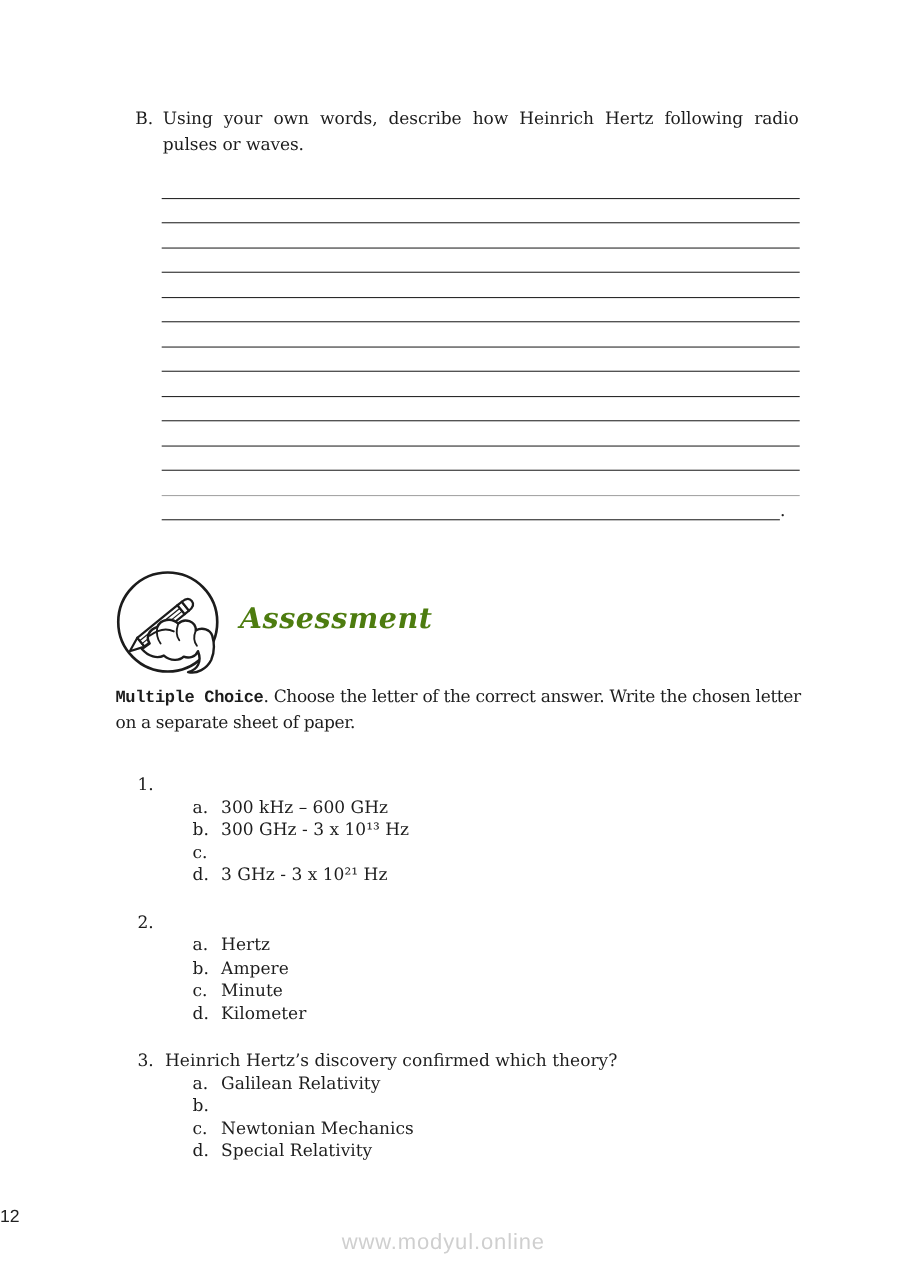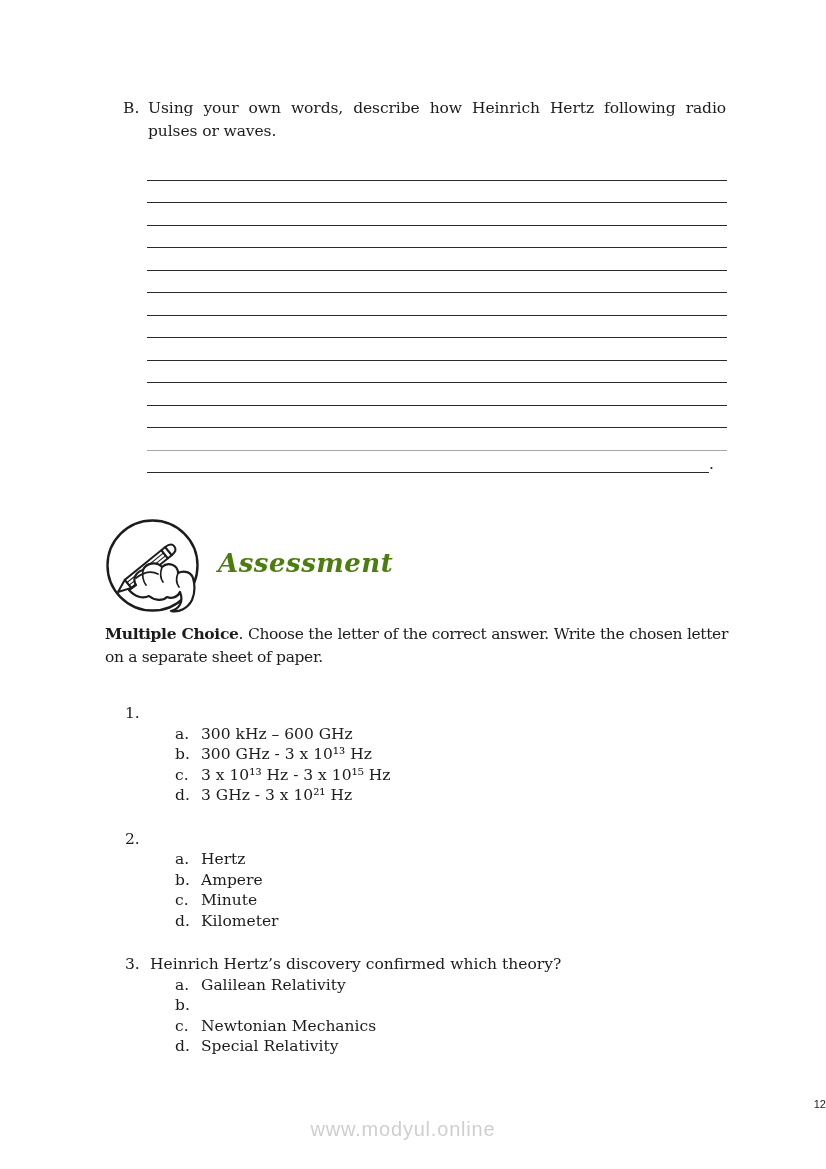--- a/index.html
+++ b/index.html
@@ -19,32 +19,32 @@
   .ans-underline{display:inline-block;width:562px;height:22.5px;box-sizing:border-box;border-bottom:1.7px solid #2a2a2a;}
   
   .assessment-icon{position:absolute;left:104px;top:518px;width:97px;height:95px;}
   .assessment-title{
     position:absolute;left:218px;top:548px;
     font-size:26px;font-weight:bold;font-style:italic;letter-spacing:0.5px;color:#4d7c0f;
   }
   
   .mc-intro{position:absolute;left:105px;top:622px;width:623px;
     font-size:15.5px;line-height:23px;text-align:justify;letter-spacing:-0.35px;}
-  .mc-intro .lead{font-weight:bold;}
+  .mc-intro .lead{font-weight:bold;font-family:Liberation Mono, monospace;}
   
   .qlist{position:absolute;left:125px;top:703px;width:602px;}
   .question{margin-bottom:23px;}
   .q-head{display:flex;font-size:15.5px;line-height:20.5px;}
   .q-num{flex:none;width:25px;}
   .options{margin-left:50px;}
   .option{display:flex;font-size:15.5px;line-height:20.5px;}
   .opt-letter{flex:none;width:26px;}
   
-  .footer-num{position:absolute;left:0;top:1098px;width:826px;text-align:right;
-    font-family:"Liberation Sans",sans-serif;font-size:11px;color:#222;}
+  .footer-num{position:absolute;left:0;top:1098px;width:826px;text-align:left;
+    font-family:"Liberation Sans",sans-serif;font-size:16px;color:#222;}
   .watermark{position:absolute;left:0;top:1118px;width:806px;text-align:center;
     font-family:"Liberation Sans",sans-serif;font-size:20px;color:#cfcfcf;letter-spacing:0.8px;}
 </style>
 </head>
 <body>
 
 <div class="qb">
   <span class="qb-label">B.</span>
   <span class="qb-text">Using your own words, describe how Heinrich Hertz following radio pulses or waves.</span>
 </div>
@@ -97,21 +97,20 @@
     <span class="opt-text">300 kHz – 600 GHz</span>
   </div>
 
   <div class="option">
     <span class="opt-letter">b.</span>
     <span class="opt-text">300 GHz - 3 x 10¹³ Hz</span>
   </div>
 
   <div class="option">
     <span class="opt-letter">c.</span>
-    <span class="opt-text">3 x 10¹³ Hz - 3 x 10¹⁵ Hz</span>
   </div>
 
   <div class="option">
     <span class="opt-letter">d.</span>
     <span class="opt-text">3 GHz - 3 x 10²¹ Hz</span>
   </div>
 </div>
   </div>
 
   <div class="question">

